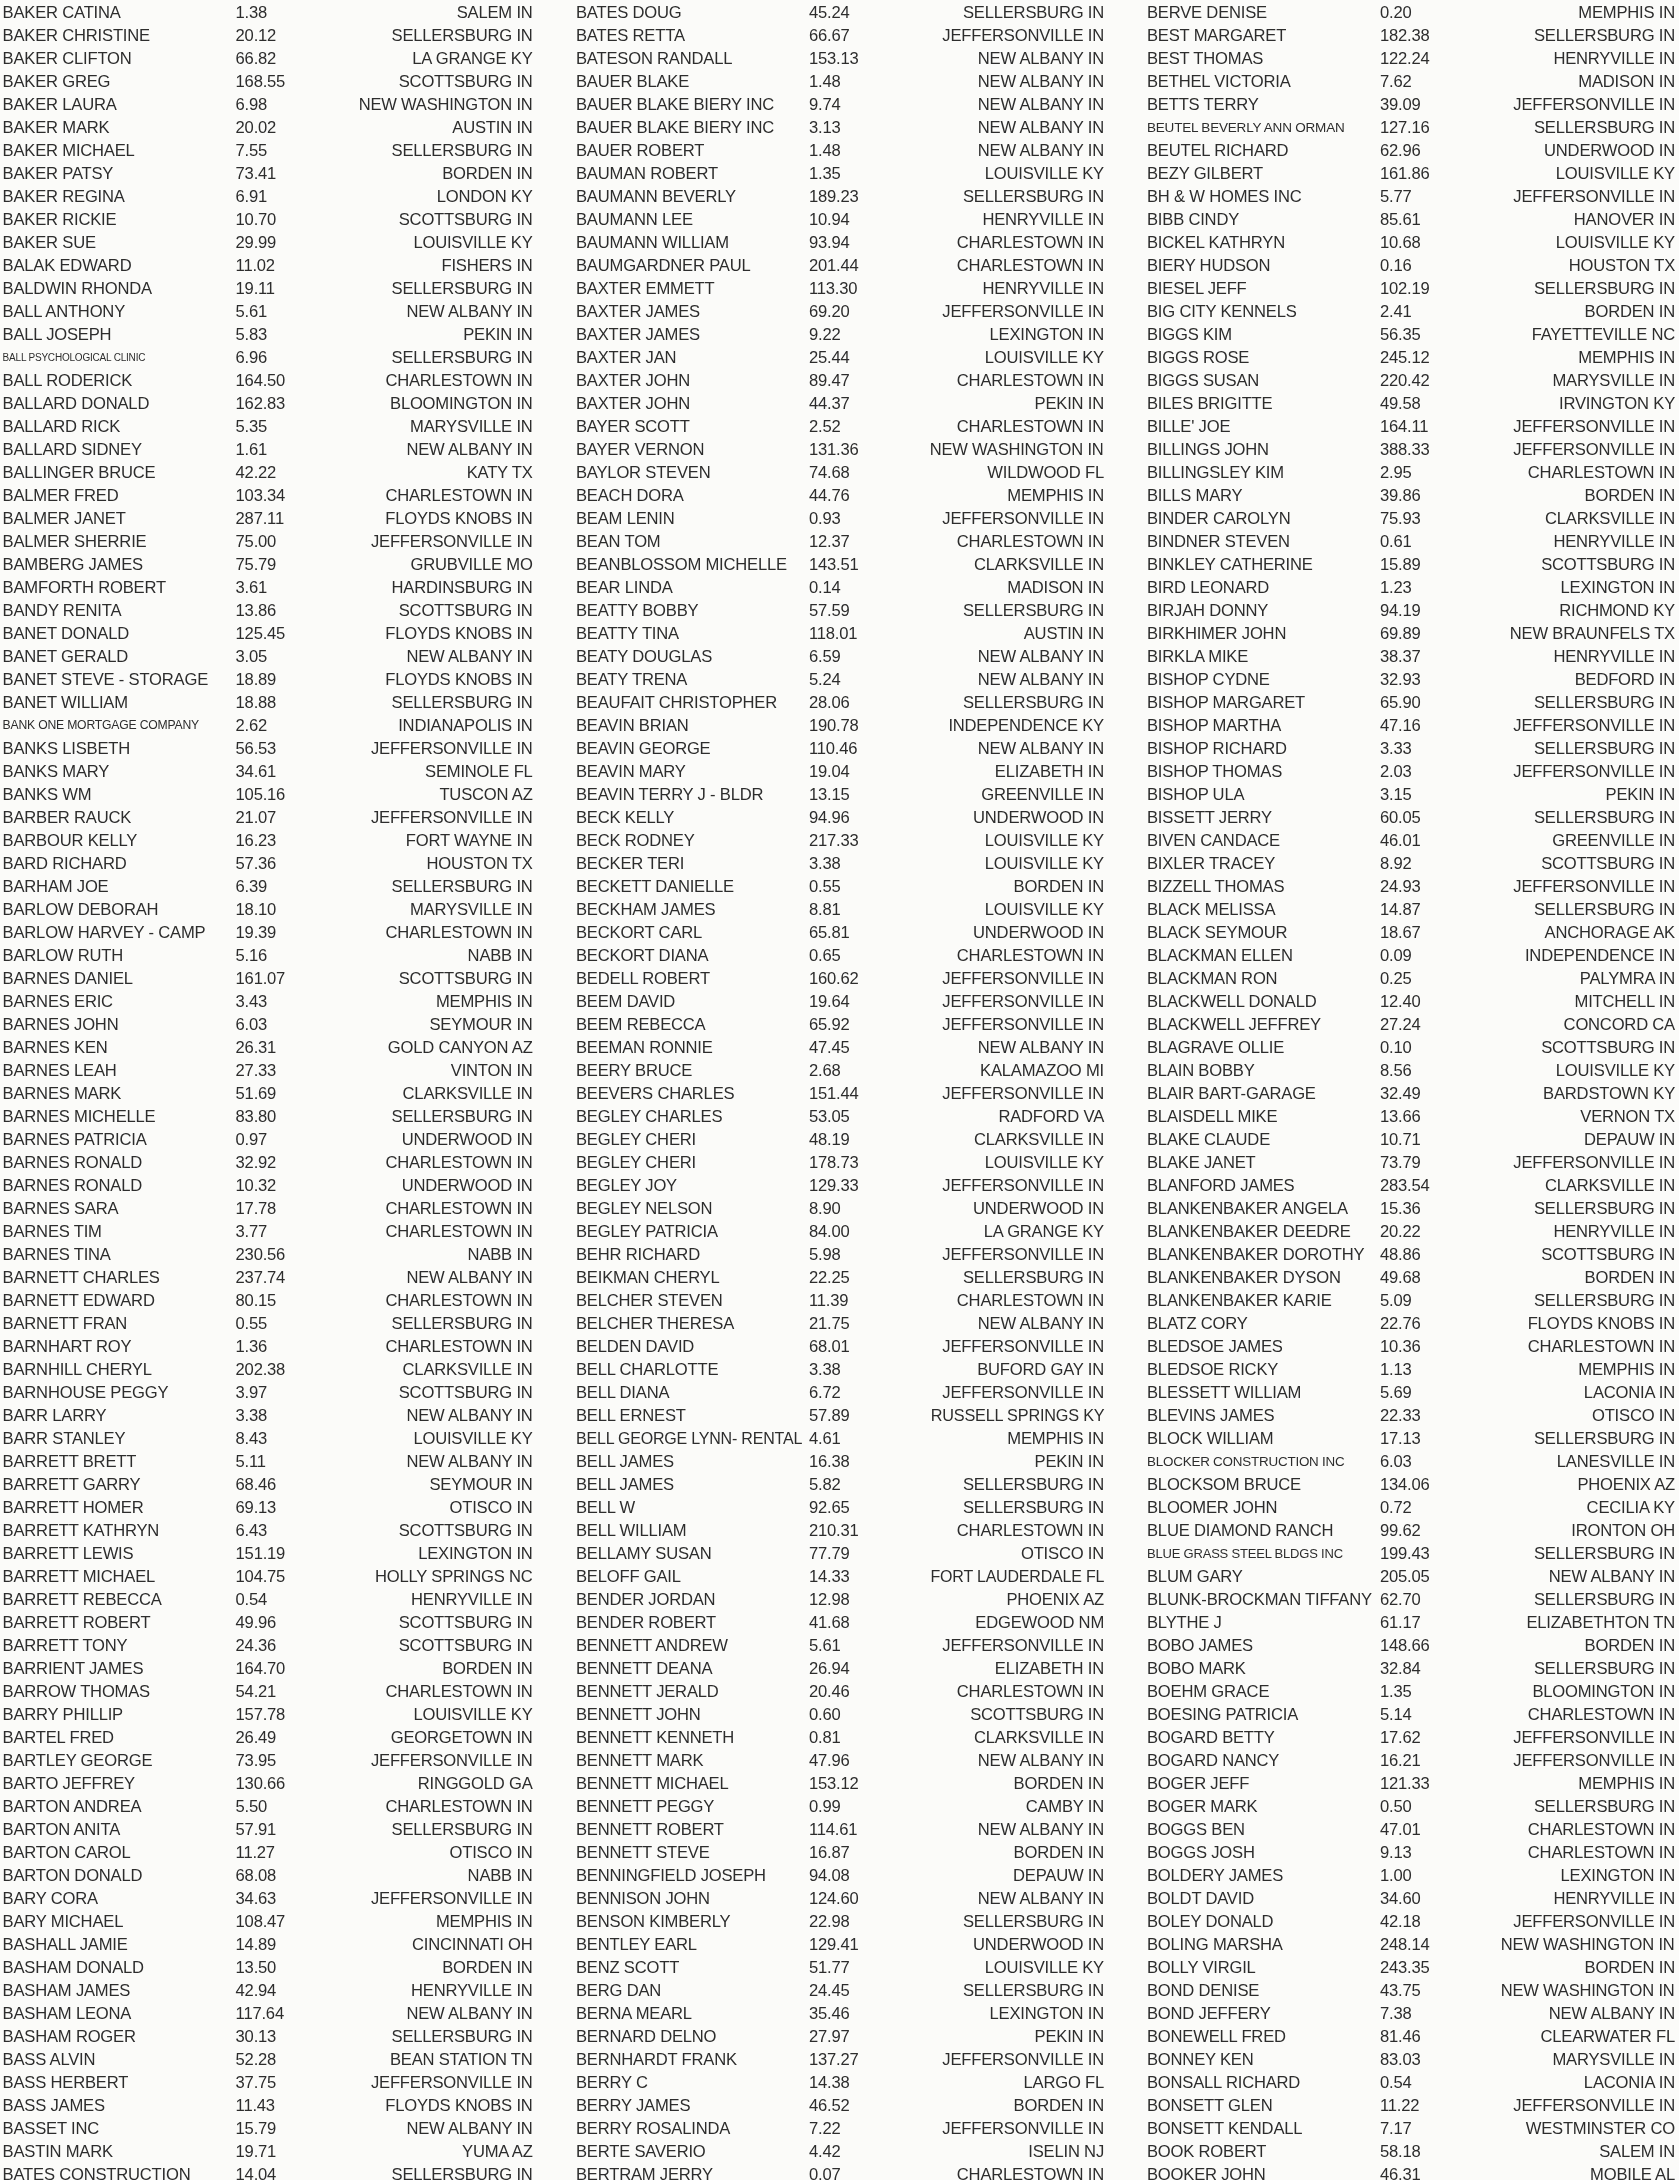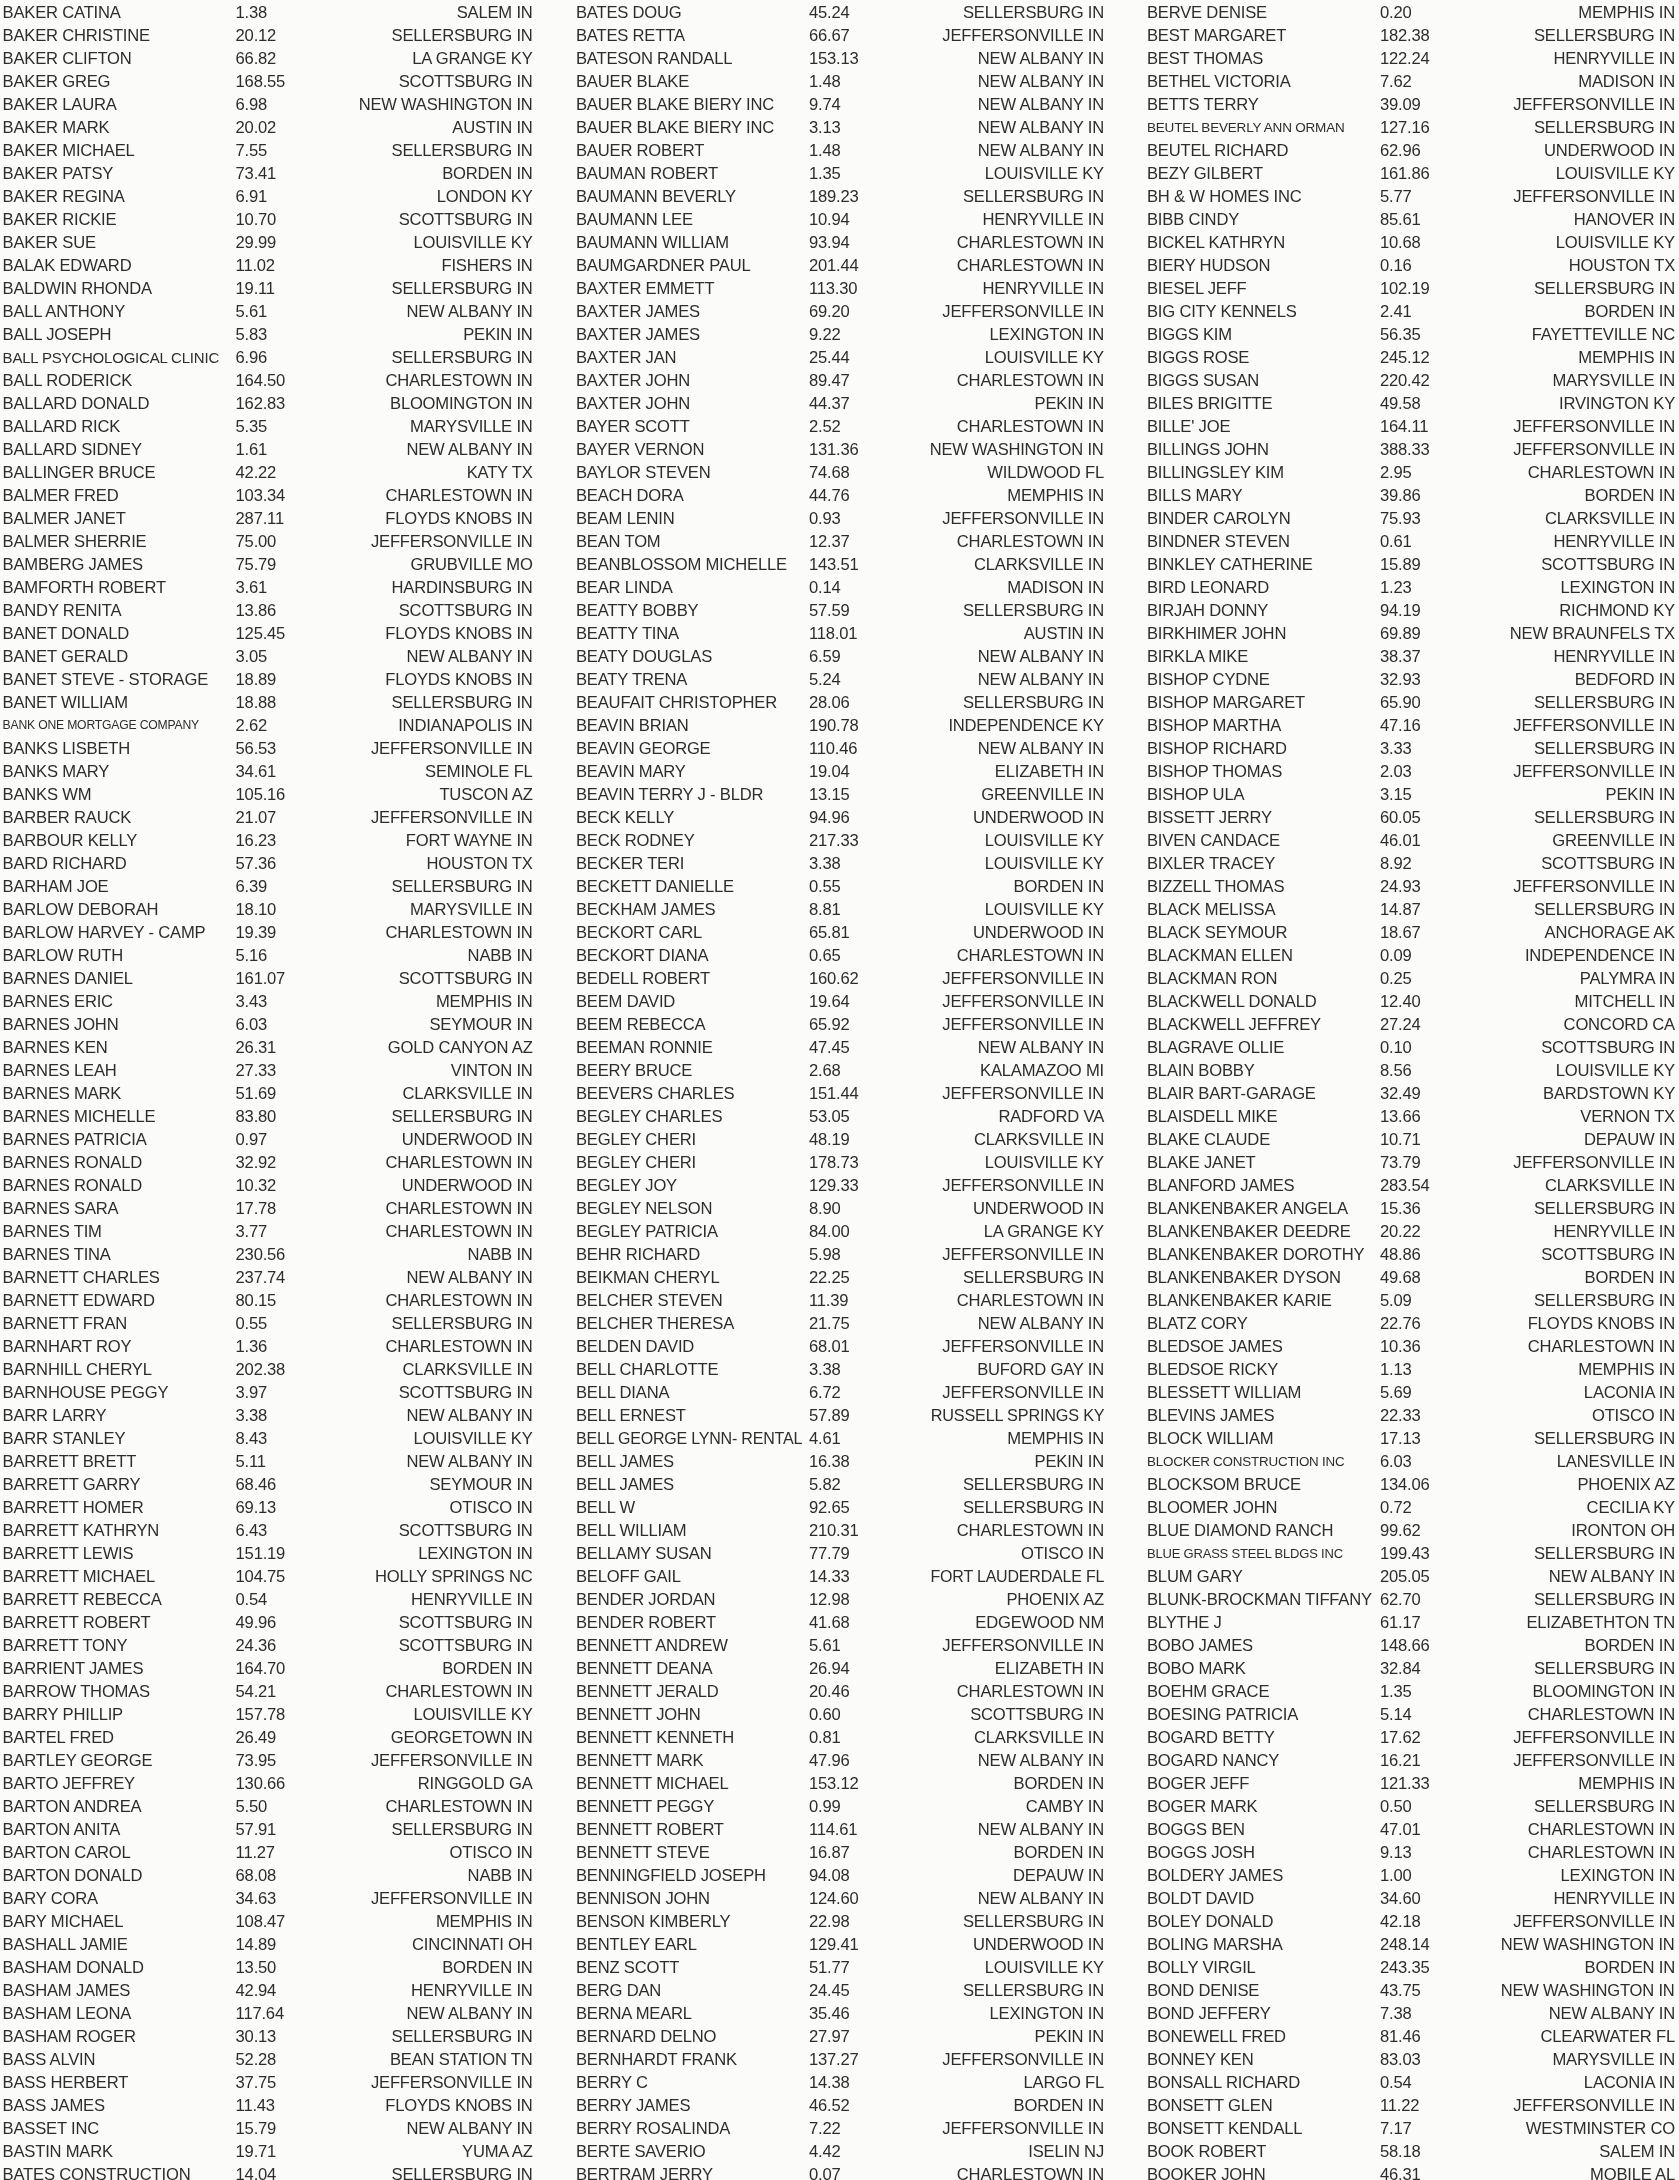--- a/index.html
+++ b/index.html
@@ -117,21 +117,21 @@
     <span class="name">BALL ANTHONY</span>
     <span class="amount">5.61</span>
     <span class="city">NEW ALBANY IN</span>
   </div>
       <div class="row">
     <span class="name">BALL JOSEPH</span>
     <span class="amount">5.83</span>
     <span class="city">PEKIN IN</span>
   </div>
       <div class="row">
-    <span class="name" style="font-size: 15px;">BALL PSYCHOLOGICAL CLINIC</span>
+    <span class="name" style="font-size: 10px;">BALL PSYCHOLOGICAL CLINIC</span>
     <span class="amount">6.96</span>
     <span class="city">SELLERSBURG IN</span>
   </div>
       <div class="row">
     <span class="name">BALL RODERICK</span>
     <span class="amount">164.50</span>
     <span class="city">CHARLESTOWN IN</span>
   </div>
       <div class="row">
     <span class="name">BALLARD DONALD</span>

